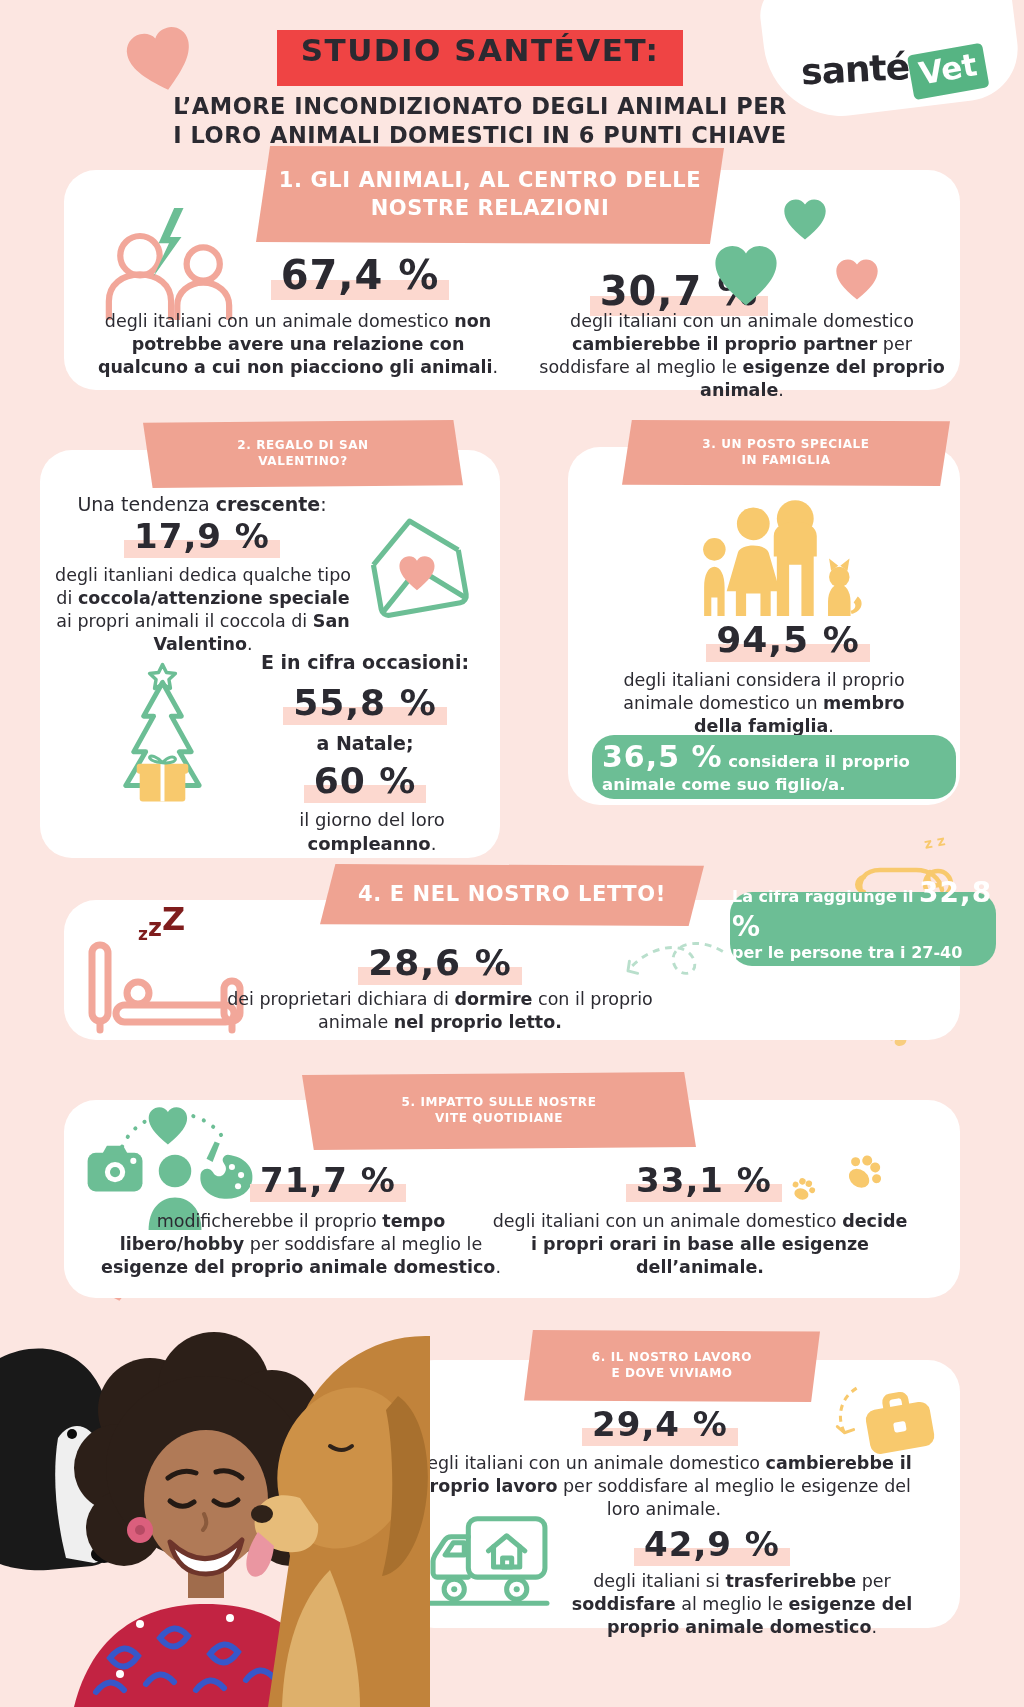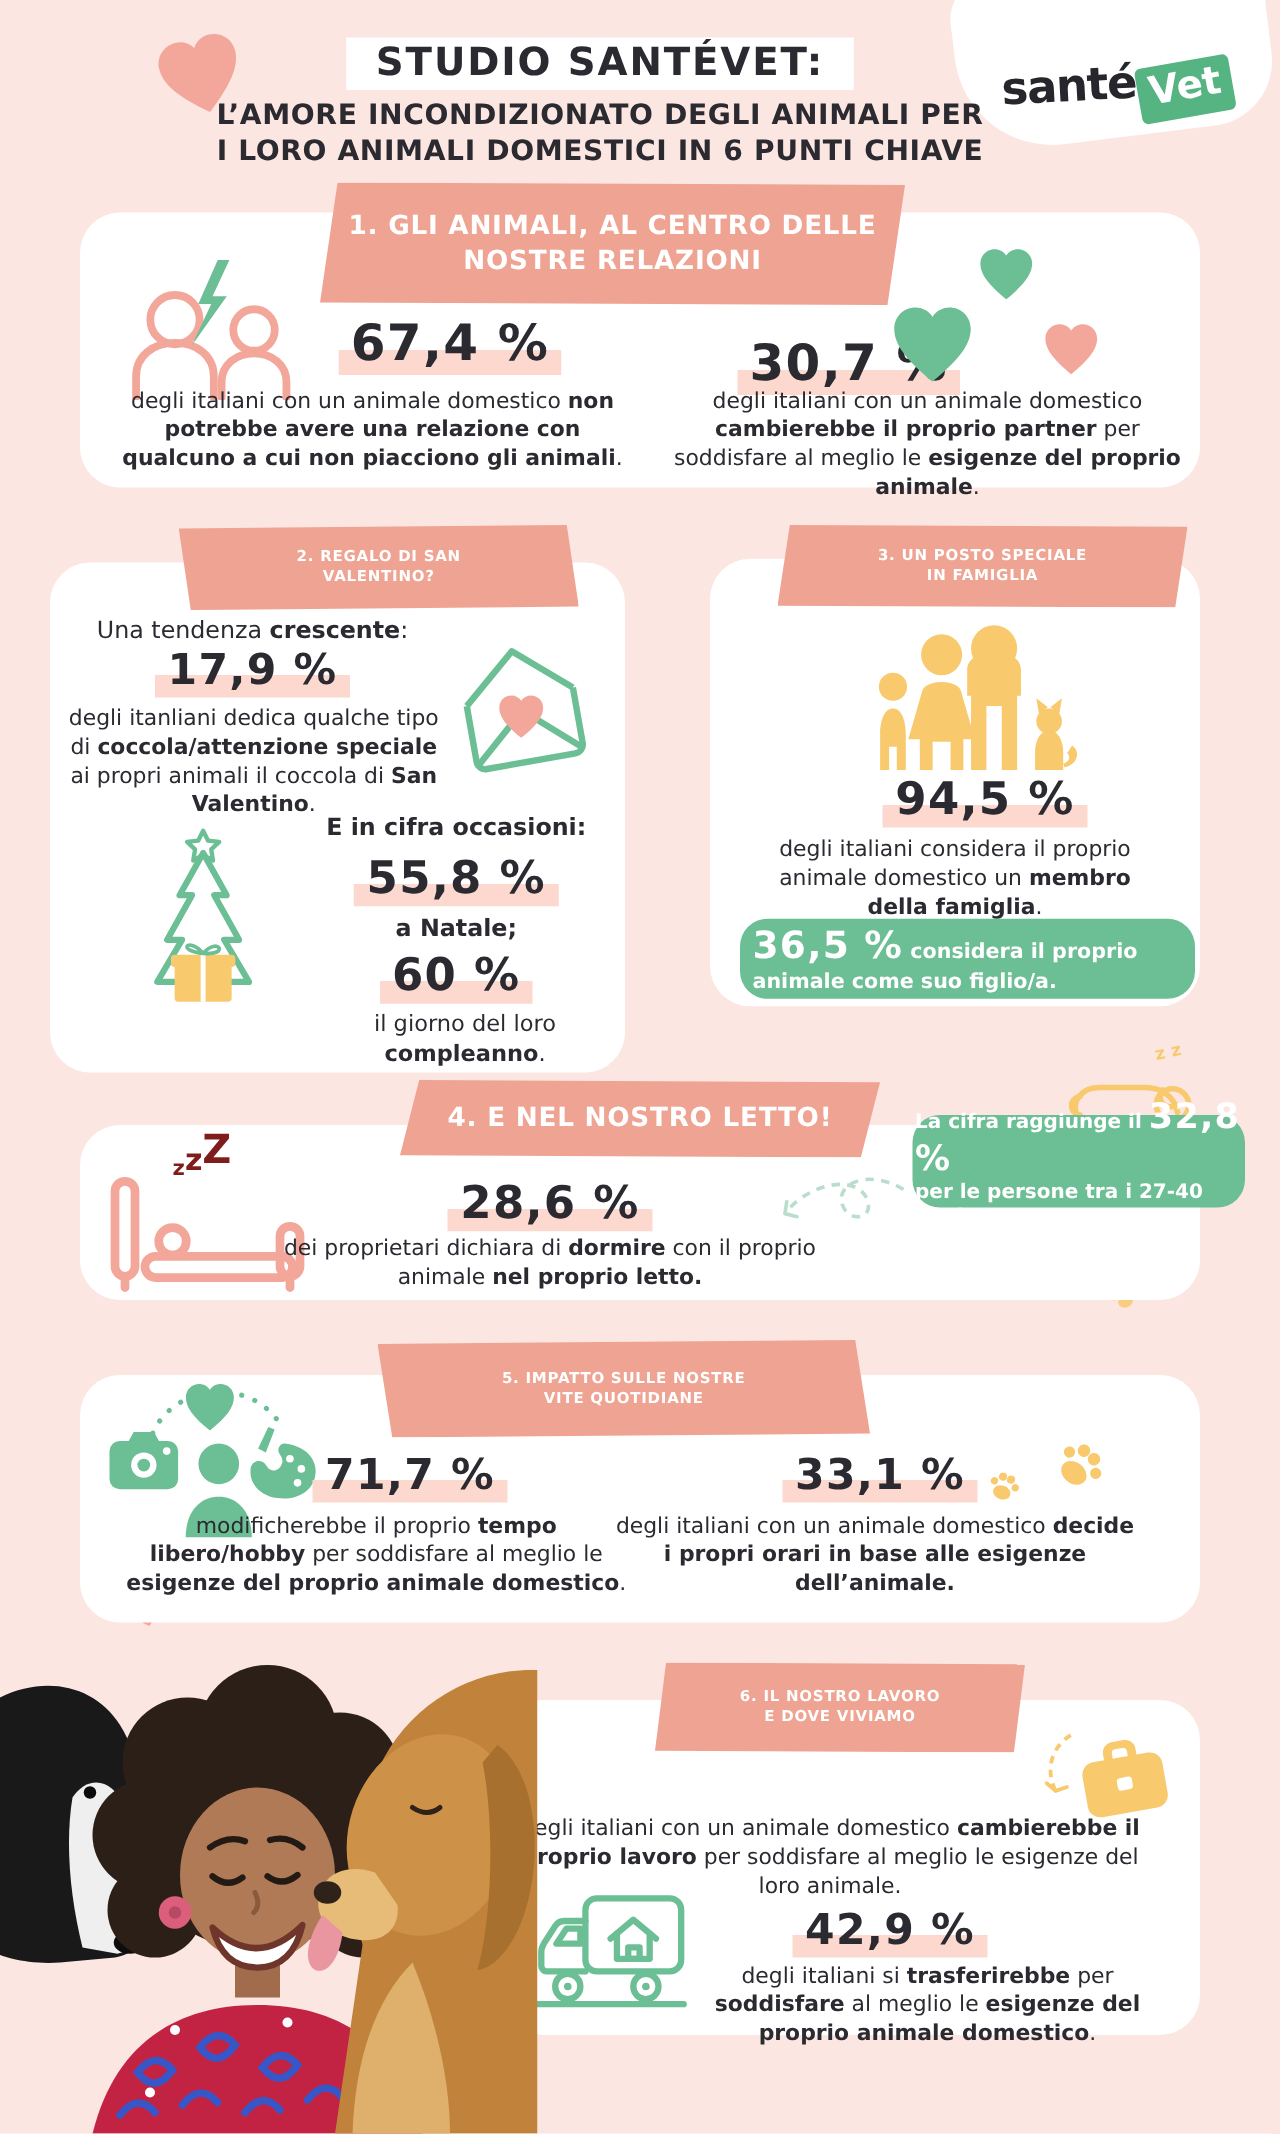--- a/index.html
+++ b/index.html
@@ -35,21 +35,21 @@
     justify-content:center;z-index:2;line-height:1.2;
   }
   .greenbox .big{font-size:30px;letter-spacing:1px;}
   .greenbox .small{font-size:16.5px;}
   .icon{position:absolute;}
   .icon svg{width:100%;height:100%;display:block;}
   
   .title-wrap{position:absolute;left:150px;top:30px;width:660px;text-align:center;z-index:2;}
   .main-title{
     display:inline-block;font-size:31px;font-weight:bold;letter-spacing:1.5px;
-    background:#ffffff;padding:2px 24px 4px;color:#2b2a31;
+    background:#ef4444;padding:2px 24px 18px;color:#2b2a31;
   }
   .subtitle{font-size:22.5px;font-weight:bold;line-height:1.3;color:#2b2a31;letter-spacing:.5px;}
   .logo-blob{
     position:absolute;right:8px;top:-30px;width:252px;height:140px;background:#fff;
     border-radius:34px 30px 52px 78px;transform:rotate(-7deg);z-index:1;
   }
   .logo-inner{position:absolute;left:0;right:0;bottom:16px;text-align:center;transform:rotate(4deg);}
   .logo-sante{font-size:36px;font-weight:bold;color:#27262c;letter-spacing:-1px;}
   .logo-vet{
     display:inline-block;background:#56b483;color:#fff;font-size:31px;font-weight:bold;
@@ -307,20 +307,23 @@
           <ellipse cx="20" cy="28" rx="11" ry="8.5"></ellipse>
           <circle cx="7" cy="17" r="4.5"></circle>
           <circle cx="15.5" cy="9" r="5"></circle>
           <circle cx="26" cy="9.5" r="5"></circle>
           <circle cx="34" cy="17.5" r="4.5"></circle>
         </g>
       </svg>
   </div>
 
   <div class="card" style="left:402px;top:1360px;width:558px;height:268px">
+    <div class="pct-wrap" style="left:128px;top:44px;width:260px">
+      <span class="pct pct34">29,4 %</span>
+    </div>
     <div class="icon" style="left:428px;top:20px;width:112px;height:76px">
       <svg viewBox="0 0 110 75">
         <path fill="none" stroke="#f8c96d" stroke-width="3" stroke-dasharray="6 5" d="M26 8 C 10 18 6 36 14 52"></path>
         <path fill="none" stroke="#f8c96d" stroke-width="3" stroke-linecap="round" d="M14 52 l-7-6 M14 52 l9-3"></path>
         <g transform="rotate(-10 70 42)" fill="#f8c96d">
           <path d="M55 26 v-6 a8 8 0 0 1 8-8 h10 a8 8 0 0 1 8 8 v6 h-7 v-5 a3 3 0 0 0 -3-3 h-6 a3 3 0 0 0 -3 3 v5 z"></path>
           <rect x="36" y="25" width="64" height="44" rx="10"></rect>
           <rect x="62" y="41" width="12" height="10" rx="2.5" fill="#fff"></rect>
         </g>
       </svg>

